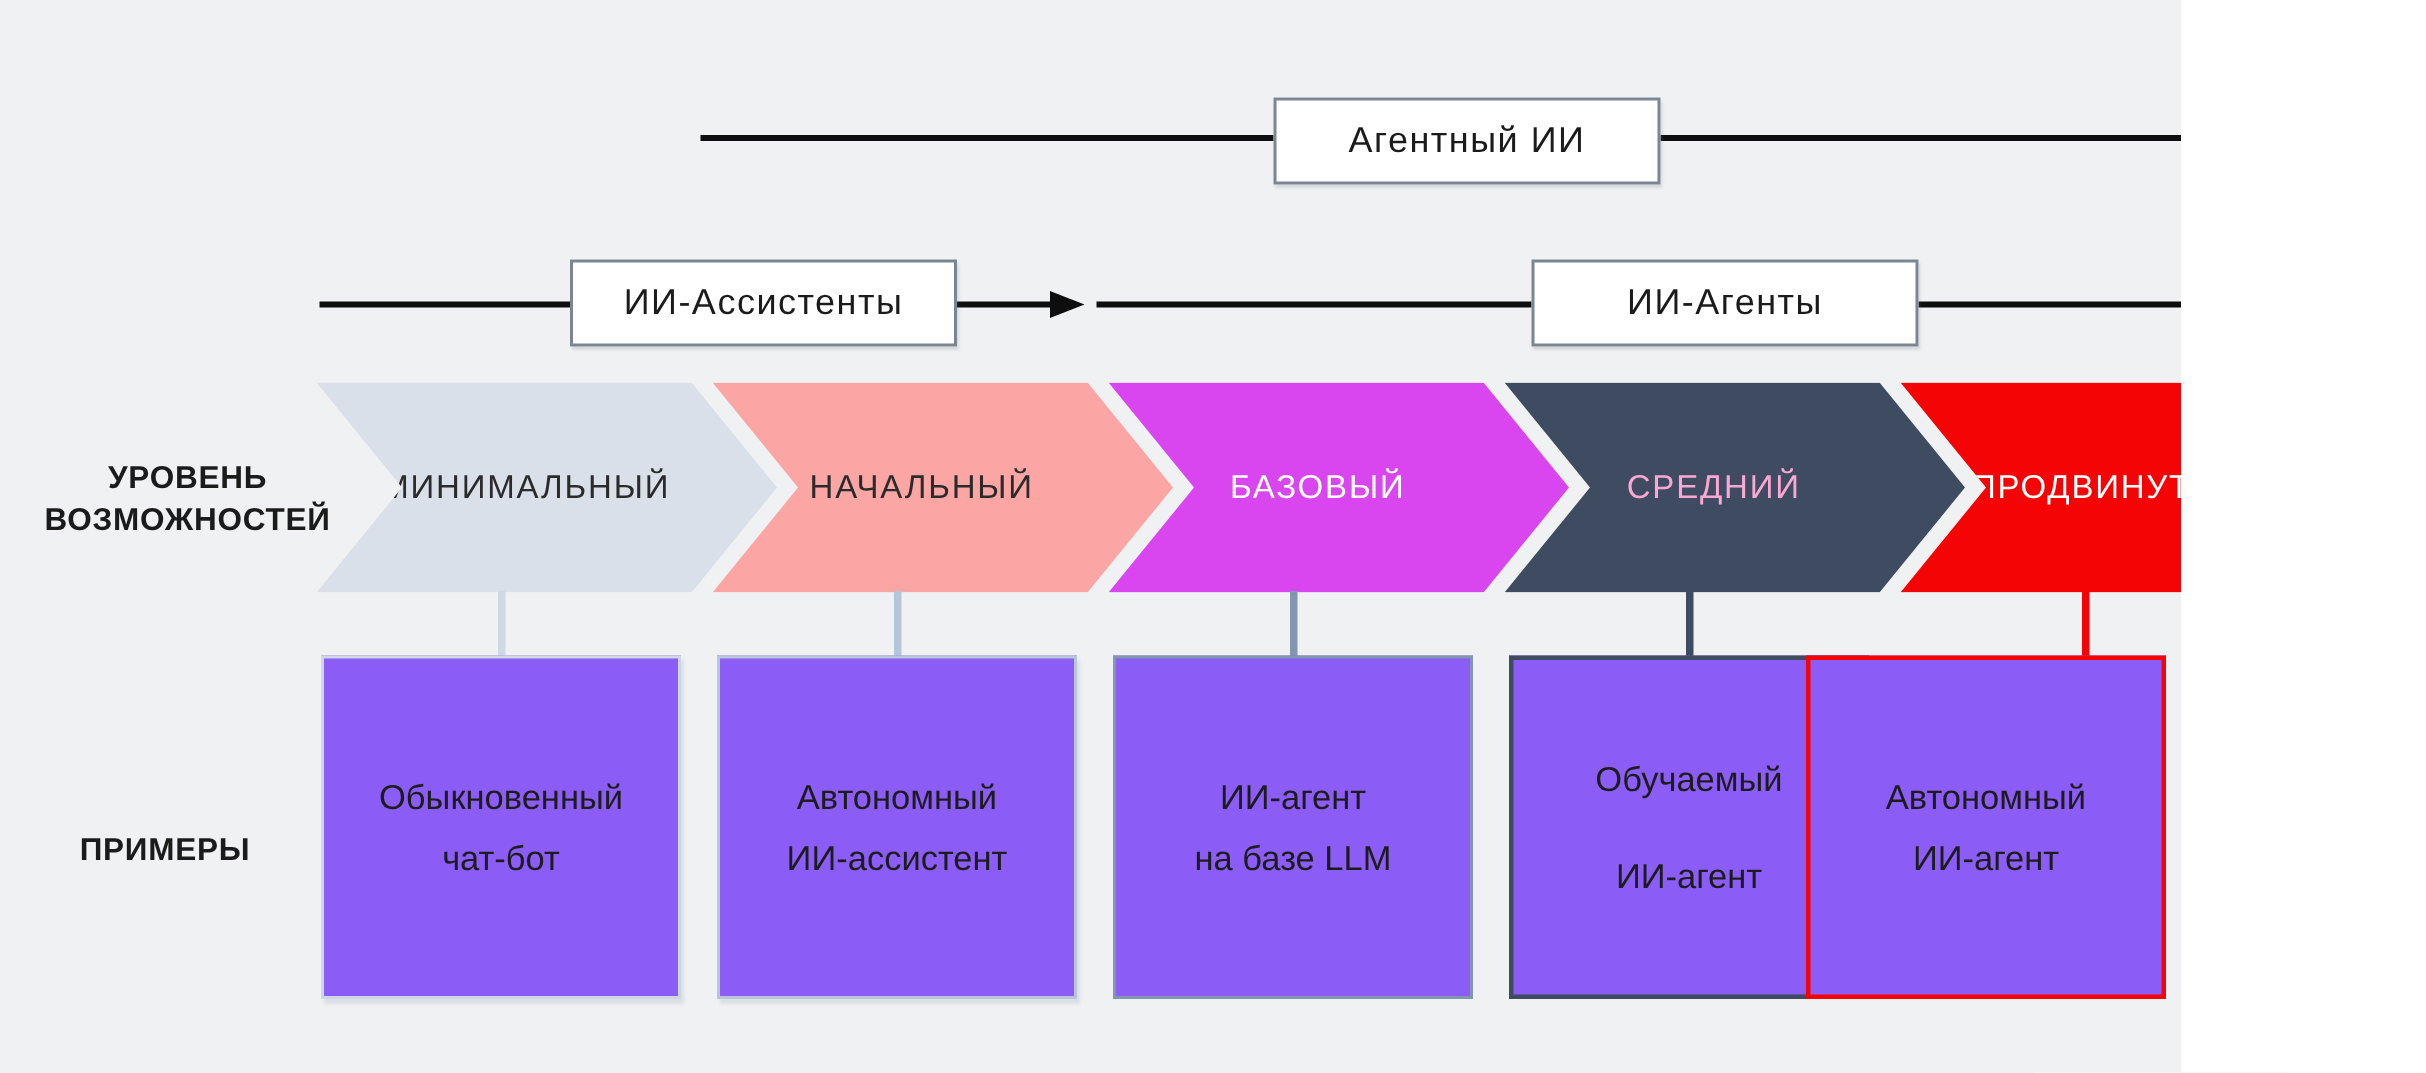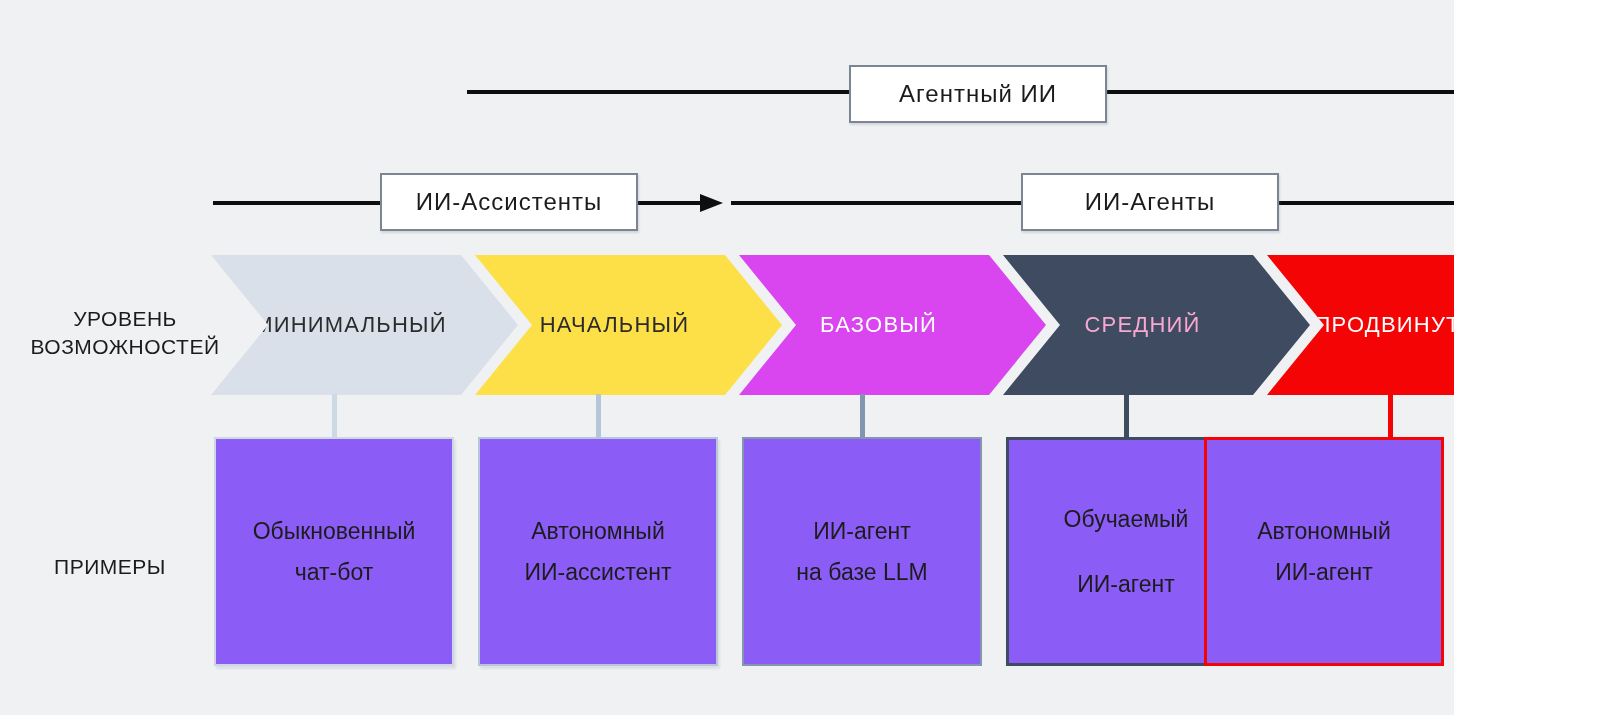--- a/index.html
+++ b/index.html
@@ -49,21 +49,21 @@
   #label-assistants { left: 348px;  top: 173px; margin-left: 32px; }
   #label-agents     { left: 1021px; top: 173px; }
 
   
   .row-label {
     position: absolute;
     text-align: center;
     color: #1b1b1b;
     font-size: 21px;
     letter-spacing: 0.5px;
-    font-weight: 400;
+    font-weight: 700;
     line-height: 1.32;
   }
   #capability-label { left: 15px; top: 305px; width: 220px; }
   #examples-label   { left: 15px; top: 553px; width: 190px; }
 
   
   .chevron {
     position: absolute;
     top: 255px;
     width: 307px; height: 140px;
@@ -143,21 +143,21 @@
     <div>УРОВЕНЬ</div>
     <div>ВОЗМОЖНОСТЕЙ</div>
   </div>
   <div class="row-label" id="examples-label">
     <div>ПРИМЕРЫ</div>
   </div>
 
   <div class="chevron lv0" style="background-color: rgb(217, 224, 234); color: rgb(43, 43, 43);">
     <span>МИНИМАЛЬНЫЙ</span>
   </div>
-  <div class="chevron lv1" style="background-color: #fde047; color: rgb(43, 43, 43); text-align: right;">
+  <div class="chevron lv1" style="background-color: #fca5a5; color: rgb(43, 43, 43); text-align: right;">
     <span>НАЧАЛЬНЫЙ</span>
   </div>
   <div class="chevron lv2" style="background-color: #d946ef; color: rgb(255, 255, 255);">
     <span>БАЗОВЫЙ</span>
   </div>
   <div class="chevron lv3" style="background-color: rgb(62, 75, 96); color: #f9a8d4;">
     <span>СРЕДНИЙ</span>
   </div>
   <div class="chevron lv4" style="background-color: rgb(244, 4, 4); color: rgb(255, 255, 255);">
     <span>ПРОДВИНУТЫЙ</span>

